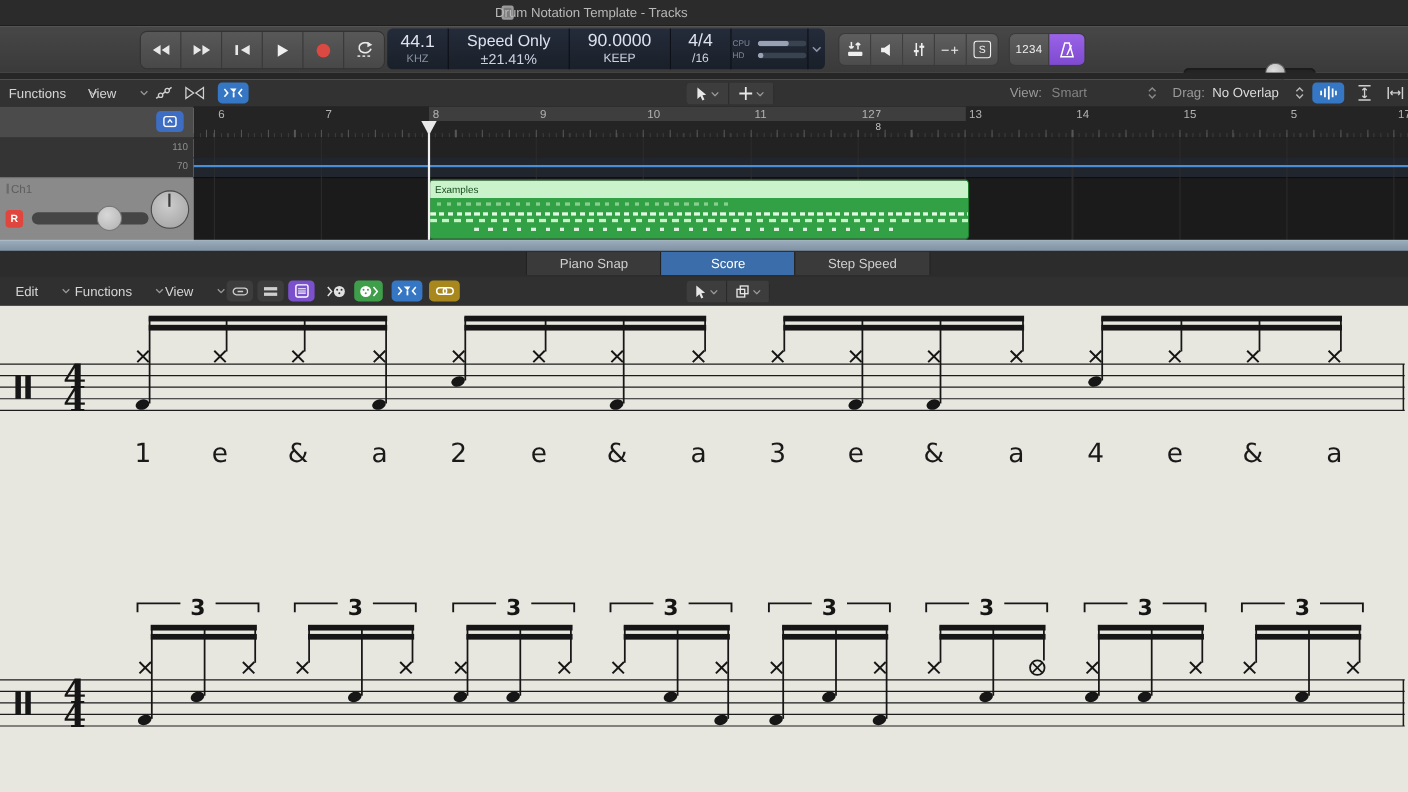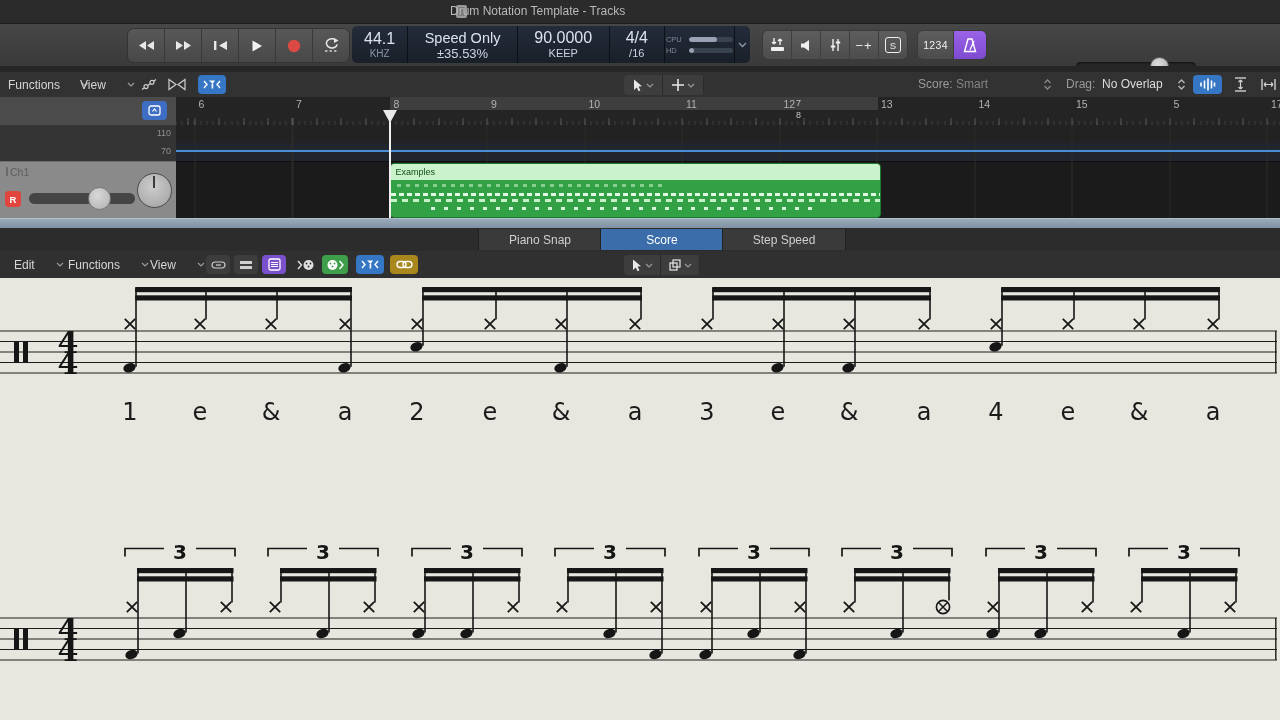--- a/index.html
+++ b/index.html
@@ -162,21 +162,21 @@
       </div>
     </div>
 
     <div class="abs lcd">
       <div class="lcdsec" style="width:56px">
         <div class="big">44.1</div>
         <div class="sub">KHZ</div>
       </div>
       <div class="lcdsec" style="width:110px">
         <div class="big" style="font-size:14.5px">Speed Only</div>
-        <div class="sub2" style="font-size:13px">±35.53%</div>
+        <div class="sub2" style="font-size:13px">±21.41%</div>
       </div>
       <div class="lcdsec" style="width:92px">
         <div class="big">90.0000</div>
         <div class="sub2">KEEP</div>
       </div>
       <div class="lcdsec" style="width:55px">
         <div class="big">4/4</div>
         <div class="sub2">/16</div>
       </div>
       <div class="lcdsec" style="width:70px;gap:2px">
@@ -289,21 +289,21 @@
       <div class="toolbtn" style="width:40px">
         <svg width="12" height="12">
             <path d="M6 0 V12 M0 6 H12" stroke="#e8e8e8" stroke-width="1.6"></path>
             <path d="M3 3 h6" stroke="#e8e8e8" stroke-width="0"></path>
           </svg>
         <svg width="8" height="5">
             <path d="M1 1 L4 4 L7 1" stroke="#9a9a9a" stroke-width="1.2" fill="none"></path>
           </svg>
       </div>
     </div>
-    <span class="abs lbl" style="left:918px;top:5px">Score:</span>
+    <span class="abs lbl" style="left:918px;top:5px">View:</span>
     <div class="abs sel" style="left:956px;top:5px;width:96px">
       <span class="dim">Smart</span>
       <svg style="margin-left:auto" width="9" height="11">
         <path d="M1.5 4 L4.5 1 L7.5 4 M1.5 7 L4.5 10 L7.5 7" stroke="#8a8a8a" stroke-width="1.3" fill="none"></path>
         </svg>
     </div>
     <span class="abs lbl" style="left:1066px;top:5px">Drag:</span>
     <div class="abs sel" style="left:1102px;top:5px;width:84px">
       <span class="lit">No Overlap</span>
       <svg style="margin-left:auto" width="9" height="11">

